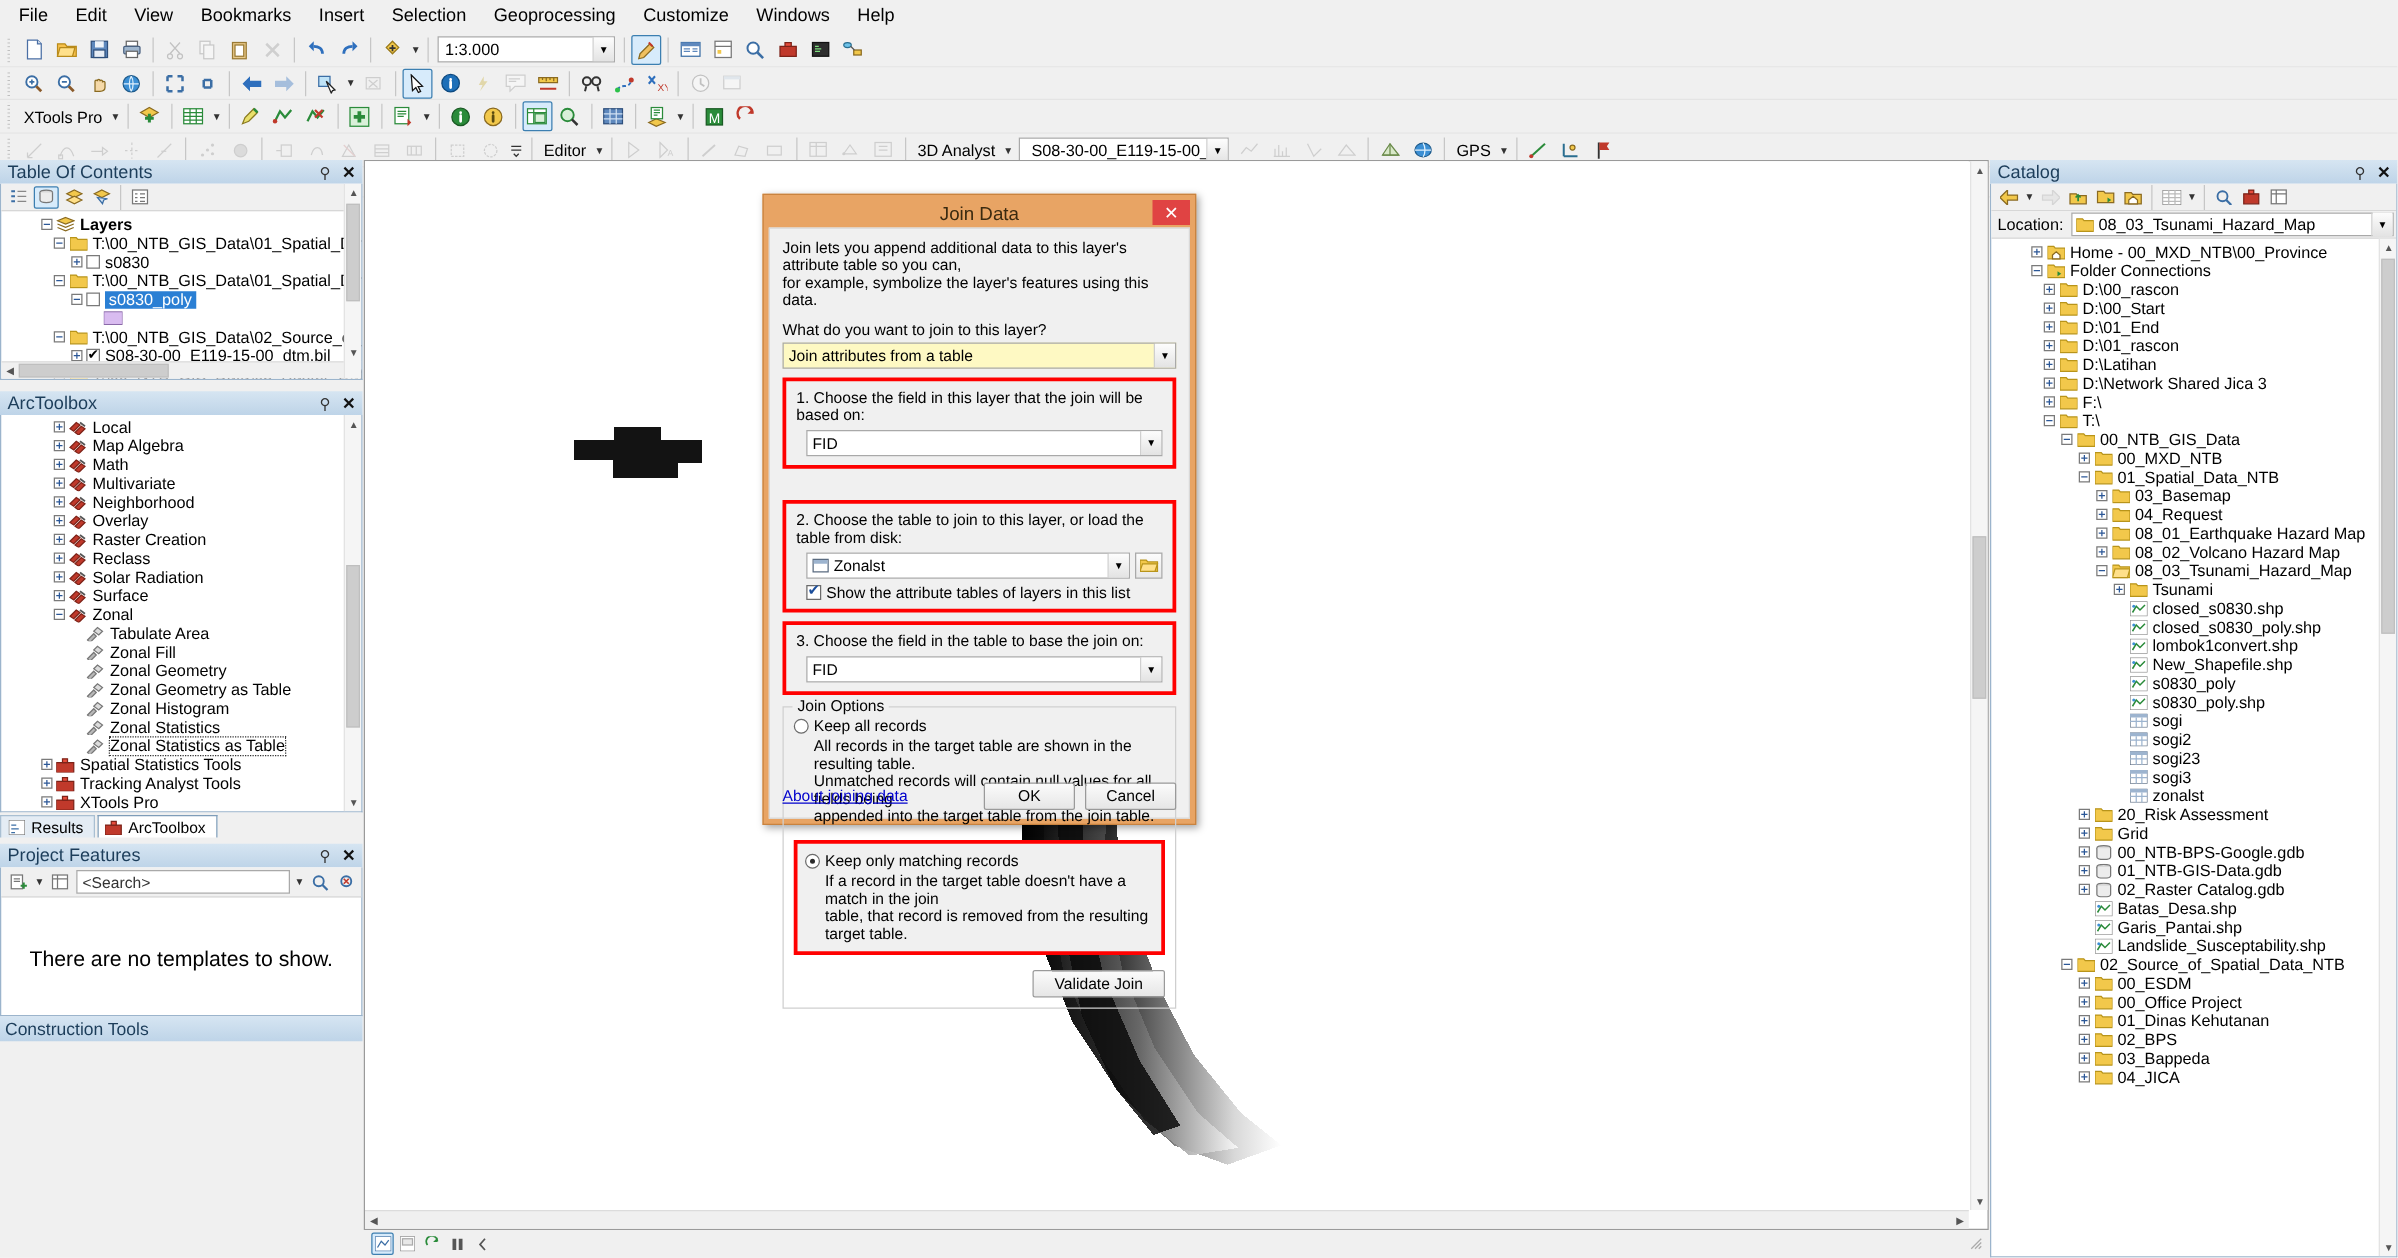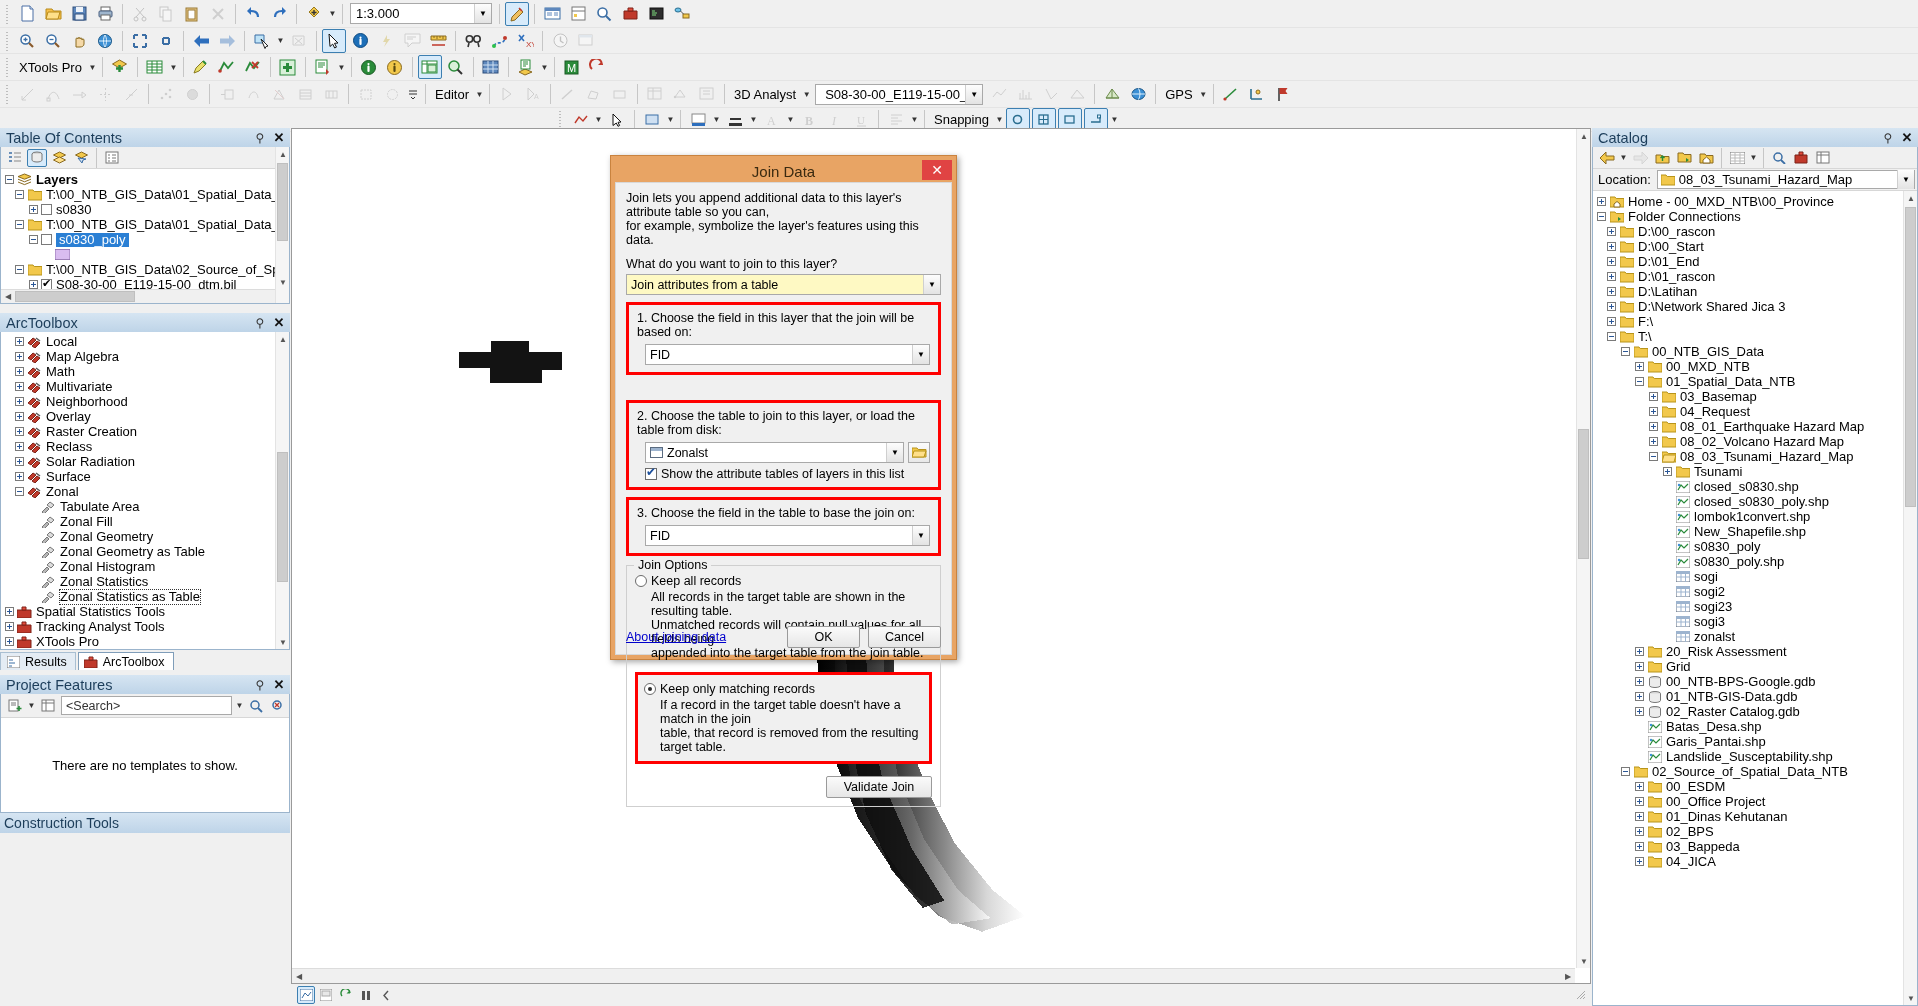--- a/index.html
+++ b/index.html
@@ -64,21 +64,21 @@
   }
   .panel-title .t { flex: 1; }
   .pin, .xbtn { width: 16px; height: 16px; display: flex; align-items: center; justify-content: center;
     font-size: 12px; color: #333; margin-right: 3px; cursor: default; }
   .xbtn { color: #111; font-size: 13px; font-weight: bold; }
 
   .toc { position: absolute; left: 0; top: 128px; width: 290px; height: 176px; background: #fff;
     border: 1px solid #9bb4cc; border-top: none; overflow: hidden; }
   .toc-tools { height: 22px; display: flex; align-items: center; background: #f0f0f0;
     border-bottom: 1px solid #d7d7d7; padding-left: 3px; }
-  .tree { font-size: 13px; padding: 3px 0 0 0; user-select: none; white-space: nowrap; }
+  .tree { font-size: 13px; padding: 3px 0 0 0; user-select: none; white-space: nowrap; margin-left: 28px; }
   .row { display: flex; align-items: center; height: 15px; padding-left: 2px; cursor: default; }
   .exp { width: 13px; height: 13px; flex: none; display: flex; align-items: center; justify-content: center;
     margin-right: 1px; }
   .expbox { width: 9px; height: 9px; border: 1px solid #7a7a7a; background: #fff;
     position: relative; }
   .expbox::before { content: ''; position: absolute; left: 1px; top: 3px; width: 5px; height: 1px; background: #2b5797; }
   .expbox.plus::after { content: ''; position: absolute; left: 3px; top: 1px; width: 1px; height: 5px; background: #2b5797; }
   .chk { width: 11px; height: 11px; border: 1px solid #7a7a7a; background: #fff; flex: none;
     margin-right: 4px; position: relative; }
   .chk.on::after { content: '✔'; position: absolute; left: 0px; top: -3px; font-size: 11px; color: #000; }
@@ -110,21 +110,21 @@
   .tab { height: 18px; display: flex; align-items: center; padding: 0 8px 0 5px; font-size: 12.5px;
     background: #e4ecf4; border: 1px solid #a9bfd2; border-bottom: none; margin-right: 2px; cursor: default; }
   .tab.active { background: #fff; border-color: #7f9db9; }
 
   .cf { position: absolute; left: 0; top: 675px; width: 290px; height: 135px;
     background: #fff; border: 1px solid #9bb4cc; border-top: none; }
   .cf-tools { height: 24px; display: flex; align-items: center; background: #f0f0f0;
     border-bottom: 1px solid #d7d7d7; padding-left: 3px; }
   .searchbox { height: 19px; flex: 1; background: #fff; border: 1px solid #a9a9a9;
     display: flex; align-items: center; padding-left: 4px; font-size: 12.5px; color: #333; margin: 0 2px; }
-  .cf-empty { text-align: center; padding-top: 40px; font-size: 13px; color: #000; }
+  .cf-empty { text-align: center; padding-top: 40px; font-size: 17px; color: #000; }
 
   .constr { position: absolute; left: 0; top: 813px; width: 290px; height: 20px;
     background: linear-gradient(#d6e5f2,#bed4e8); display: flex; align-items: center;
     font-size: 14px; color: #1c3d5a; padding-left: 4px; }
 
   
   .mapwrap { position: absolute; left: 291px; top: 128px; right: 327px; top: 128px; bottom: 22px;
     background: #fff; border: 1px solid #9a9a9a; }
   .mapcanvas { position: absolute; left: 0; top: 0; right: 15px; bottom: 15px; background: #fff; overflow: hidden; }
   .mapstatus { position: absolute; left: 291px; bottom: 0; right: 327px; height: 22px;
@@ -181,20 +181,32 @@
   .folder-btn { width: 22px; height: 21px; border: 1px solid #a9a9a9; background: linear-gradient(#fcfcfc,#e8e8e8);
     display: flex; align-items: center; justify-content: center; margin-left: 4px; cursor: default; }
   .tinytbl { width: 13px; height: 11px; border: 1px solid #5a6b80; background: #fff; position: relative; }
   .tinytbl::before { content:''; position:absolute; left:0; top:0; right:0; height:3px; background:#9db4cf; }
 </style>
 </head>
 <body>
 
 <div id="app">
 
+  <div class="menubar" id="menubar">
+      <div class="mi">File</div>
+      <div class="mi">Edit</div>
+      <div class="mi">View</div>
+      <div class="mi">Bookmarks</div>
+      <div class="mi">Insert</div>
+      <div class="mi">Selection</div>
+      <div class="mi">Geoprocessing</div>
+      <div class="mi">Customize</div>
+      <div class="mi">Windows</div>
+      <div class="mi">Help</div>
+    </div>
 
   <div class="toolbar" style="height:28px;">
     <div class="grip"></div>
     <div class="tb">
       <svg width="17" height="17" viewBox="0 0 17 17">
           <path d="M3 1h8l3 3v12H3z" fill="#fff" stroke="#4a6fa5"></path>
           <path d="M11 1v3h3" fill="#dce6f2" stroke="#4a6fa5"></path>
         </svg>
     </div>
     <div class="tb">

